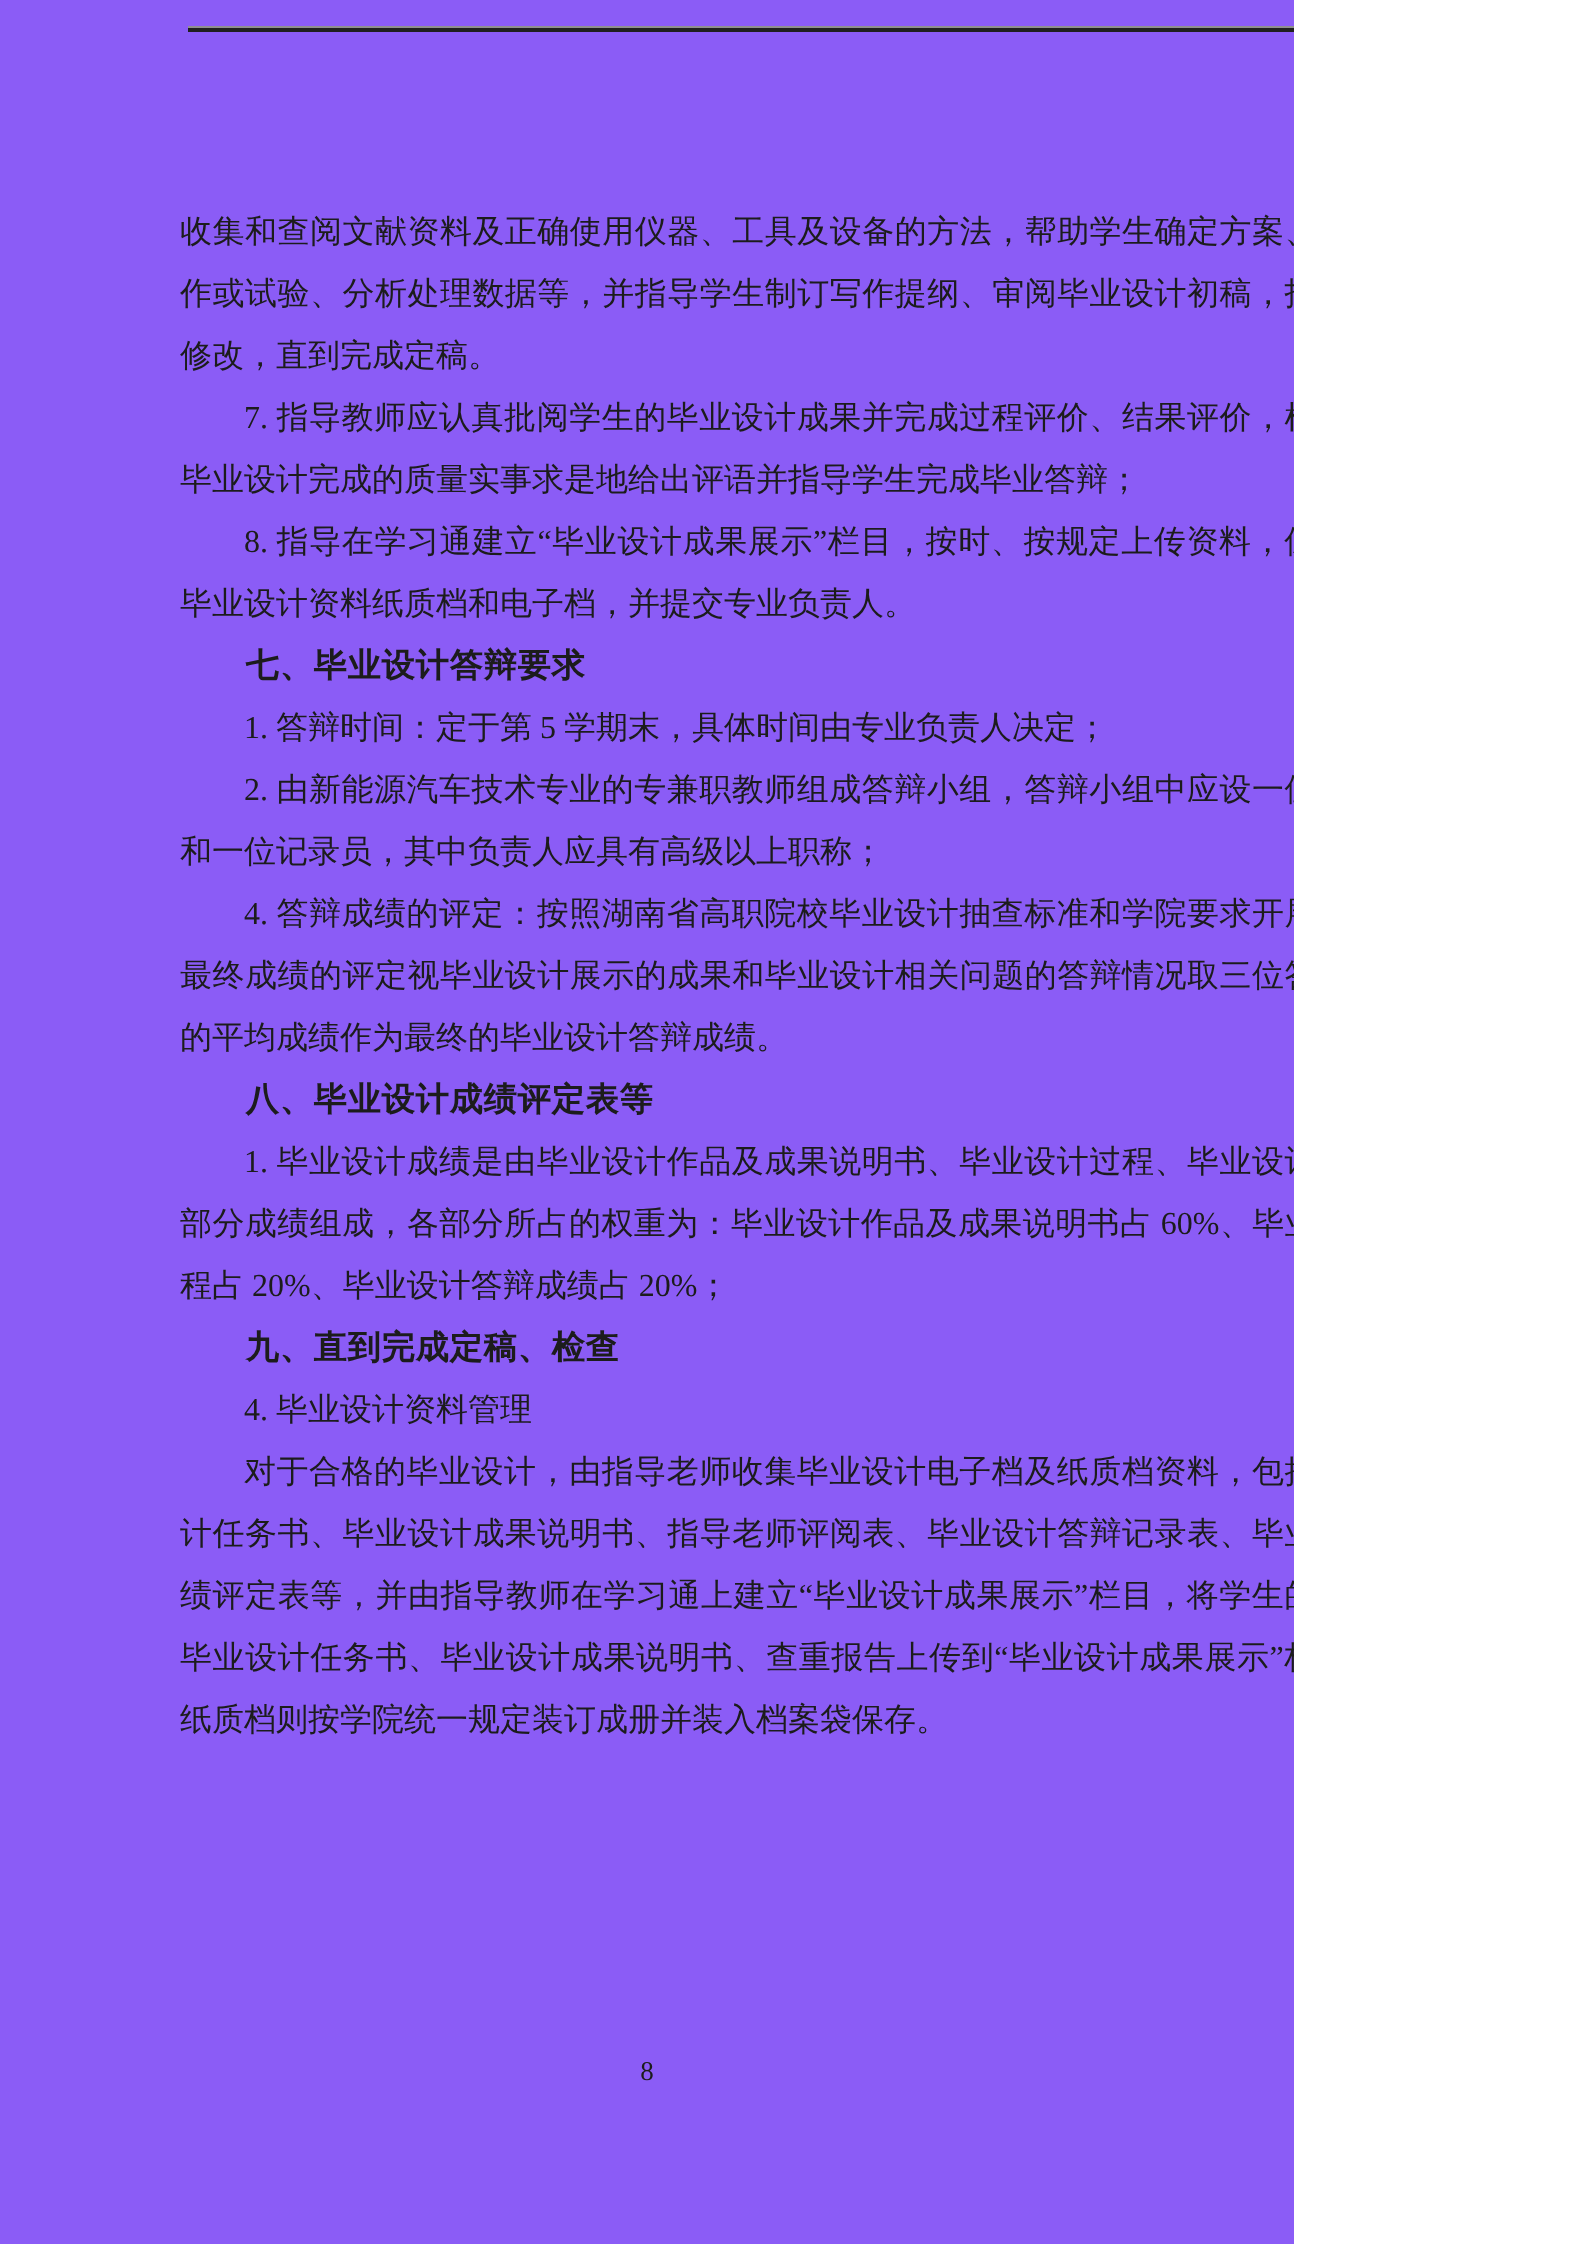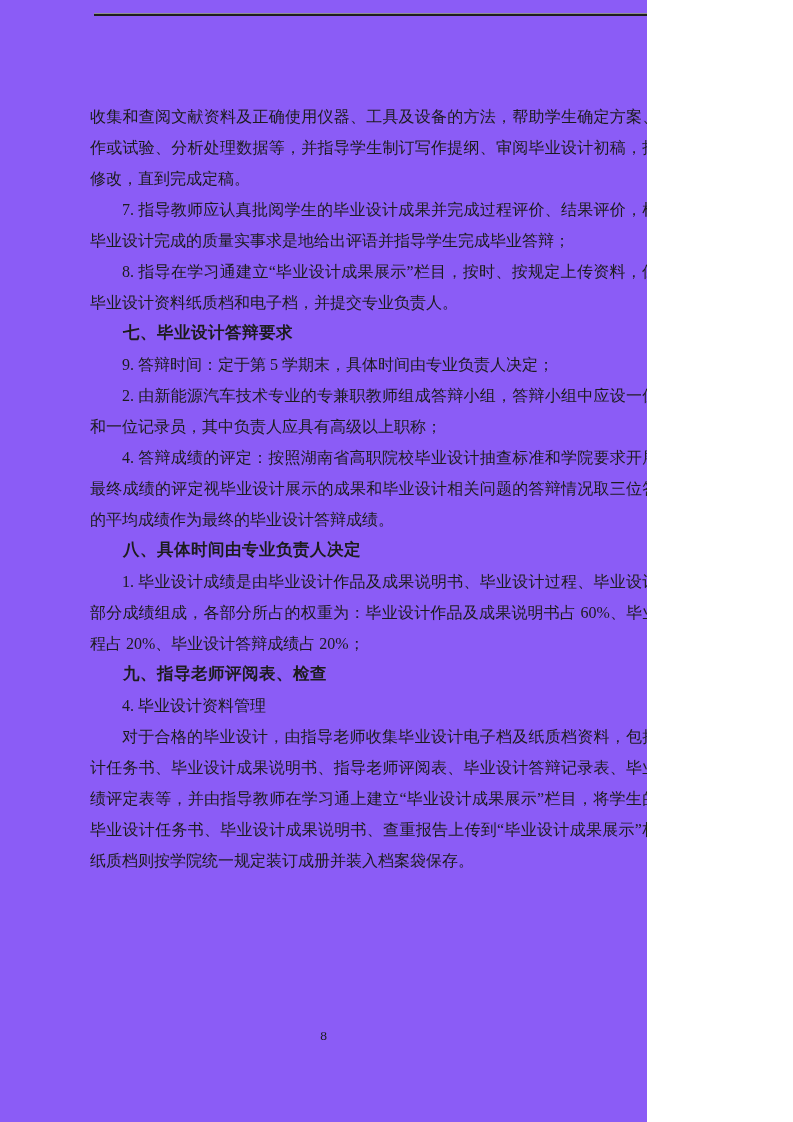--- a/index.html
+++ b/index.html
@@ -38,21 +38,21 @@
     margin: 0;
     text-indent: 2em;
     word-break: break-all;
   }
   .para.no-indent {
     text-indent: 0;
   }
   .heading {
     margin: 0;
     text-indent: 2em;
-    font-family: Liberation Mono, monospace;
+    font-family: Liberation Sans, sans-serif;
     font-weight: bold;
     font-size: 16.5px;
     letter-spacing: 0.5px;
   }
   .page-number {
     position: absolute;
     top: 1028px;
     left: 0;
     width: 100%;
     text-align: center;
@@ -63,23 +63,23 @@
 </head>
 <body>
 
 <div class="page">
   <div class="header-rule"></div>
   <main class="page-body">
       <p class="para no-indent">收集和查阅文献资料及正确使用仪器、工具及设备的方法，帮助学生确定方案、进行制作或试验、分析处理数据等，并指导学生制订写作提纲、审阅毕业设计初稿，指导学生修改，直到完成定稿。</p>
       <p class="para">7. 指导教师应认真批阅学生的毕业设计成果并完成过程评价、结果评价，根据学生毕业设计完成的质量实事求是地给出评语并指导学生完成毕业答辩；</p>
       <p class="para">8. 指导在学习通建立“毕业设计成果展示”栏目，按时、按规定上传资料，保留学生毕业设计资料纸质档和电子档，并提交专业负责人。</p>
       <p class="heading">七、毕业设计答辩要求</p>
-      <p class="para">9. 答辩时间：定于第 5 学期末，具体时间由专业负责人决定；</p>
+      <p class="para">1. 答辩时间：定于第 5 学期末，具体时间由专业负责人决定；</p>
       <p class="para">2. 由新能源汽车技术专业的专兼职教师组成答辩小组，答辩小组中应设一位负责人和一位记录员，其中负责人应具有高级以上职称；</p>
       <p class="para">4. 答辩成绩的评定：按照湖南省高职院校毕业设计抽查标准和学院要求开展评价，最终成绩的评定视毕业设计展示的成果和毕业设计相关问题的答辩情况取三位答辩教师的平均成绩作为最终的毕业设计答辩成绩。</p>
-      <p class="heading">八、具体时间由专业负责人决定</p>
+      <p class="heading">八、毕业设计成绩评定表等</p>
       <p class="para">1. 毕业设计成绩是由毕业设计作品及成果说明书、毕业设计过程、毕业设计答辩三部分成绩组成，各部分所占的权重为：毕业设计作品及成果说明书占 60%、毕业设计过程占 20%、毕业设计答辩成绩占 20%；</p>
-      <p class="heading">九、指导老师评阅表、检查</p>
+      <p class="heading">九、直到完成定稿、检查</p>
       <p class="para">4. 毕业设计资料管理</p>
       <p class="para">对于合格的毕业设计，由指导老师收集毕业设计电子档及纸质档资料，包括毕业设计任务书、毕业设计成果说明书、指导老师评阅表、毕业设计答辩记录表、毕业设计成绩评定表等，并由指导教师在学习通上建立“毕业设计成果展示”栏目，将学生的电子版毕业设计任务书、毕业设计成果说明书、查重报告上传到“毕业设计成果展示”栏目下。纸质档则按学院统一规定装订成册并装入档案袋保存。</p>
     </main>
   <div class="page-number">8</div>
 </div>
 
 </body></html>

